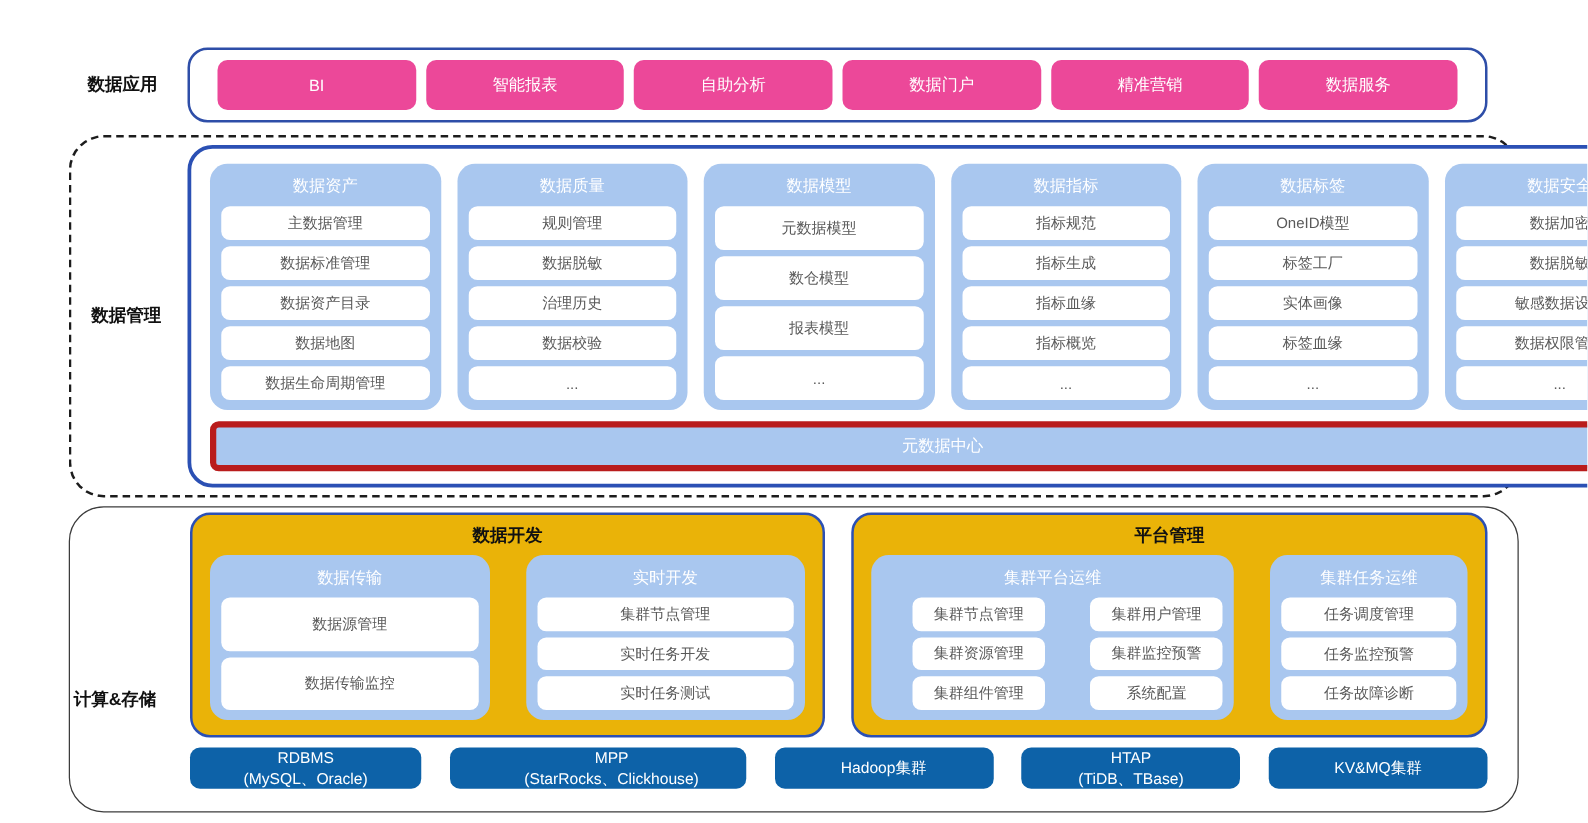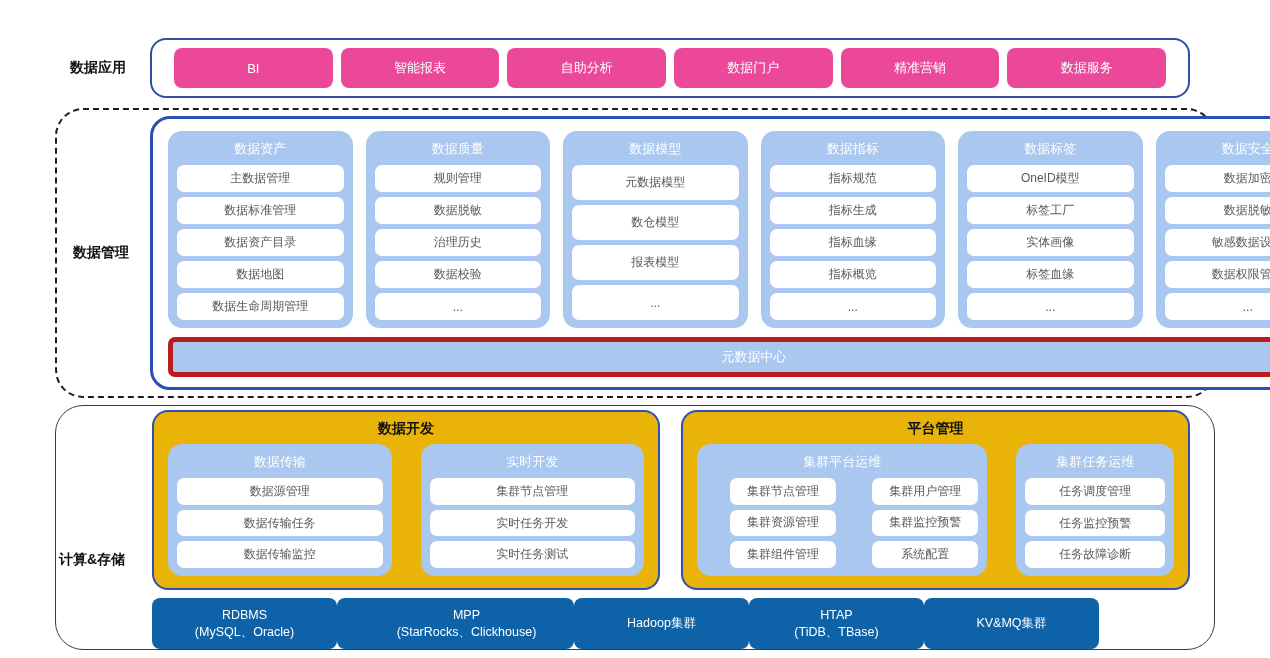--- a/index.html
+++ b/index.html
@@ -65,22 +65,22 @@
     text-align:center;font-weight:bold;font-size:14px;color:#111;padding:3px 0 6px;flex:0 0 auto;
   }
   .sub-cols{display:flex;gap:29px;flex:1;min-height:0;}
   .pcol.wide{flex:1.95;}
   .grid2{
     display:grid;grid-template-columns:1fr 1fr;gap:5px 12px;flex:1;min-height:0;
   }
   .grid2 .pcol-item{min-height:0;margin-left:24px;}
   
   .engine-row{
-    position:absolute;left:152px;top:598px;width:1038px;height:51px;
-    display:flex;border-radius:11px;
+    position:absolute;left:152px;top:598px;width:1038px;height:33px;
+    display:flex;justify-content:space-between;border-radius:11px;
   }
   .engine-btn{
     background:#0d62a8;border-radius:8px;color:#fff;
     display:flex;flex-direction:column;align-items:center;justify-content:center;
     font-size:12.5px;line-height:1.3;text-align:center;
   }
   .engine-btn span:empty{display:none;}
   .eng-0{width:185px;}.eng-1{width:215px;padding-left:22px;}.eng-2{width:175px;}.eng-3{width:175px;}.eng-4{width:175px;}
 </style>
 </head>
@@ -163,21 +163,20 @@
   <div class="compute-outline"></div>
   <div class="row-label compute-label">计算&amp;存储</div>
 
   <div class="sub-box dev-box">
     <div class="box-title">数据开发</div>
     <div class="sub-cols">
 
       <div class="pcol">
         <div class="pcol-title">数据传输</div>
         <div class="pcol-item">数据源管理</div>
-        <div class="pcol-item">数据传输任务</div>
         <div class="pcol-item">数据传输监控</div>
       </div>
 
 
       <div class="pcol">
         <div class="pcol-title">实时开发</div>
         <div class="pcol-item">集群节点管理</div>
         <div class="pcol-item">实时任务开发</div>
         <div class="pcol-item">实时任务测试</div>
       </div>

